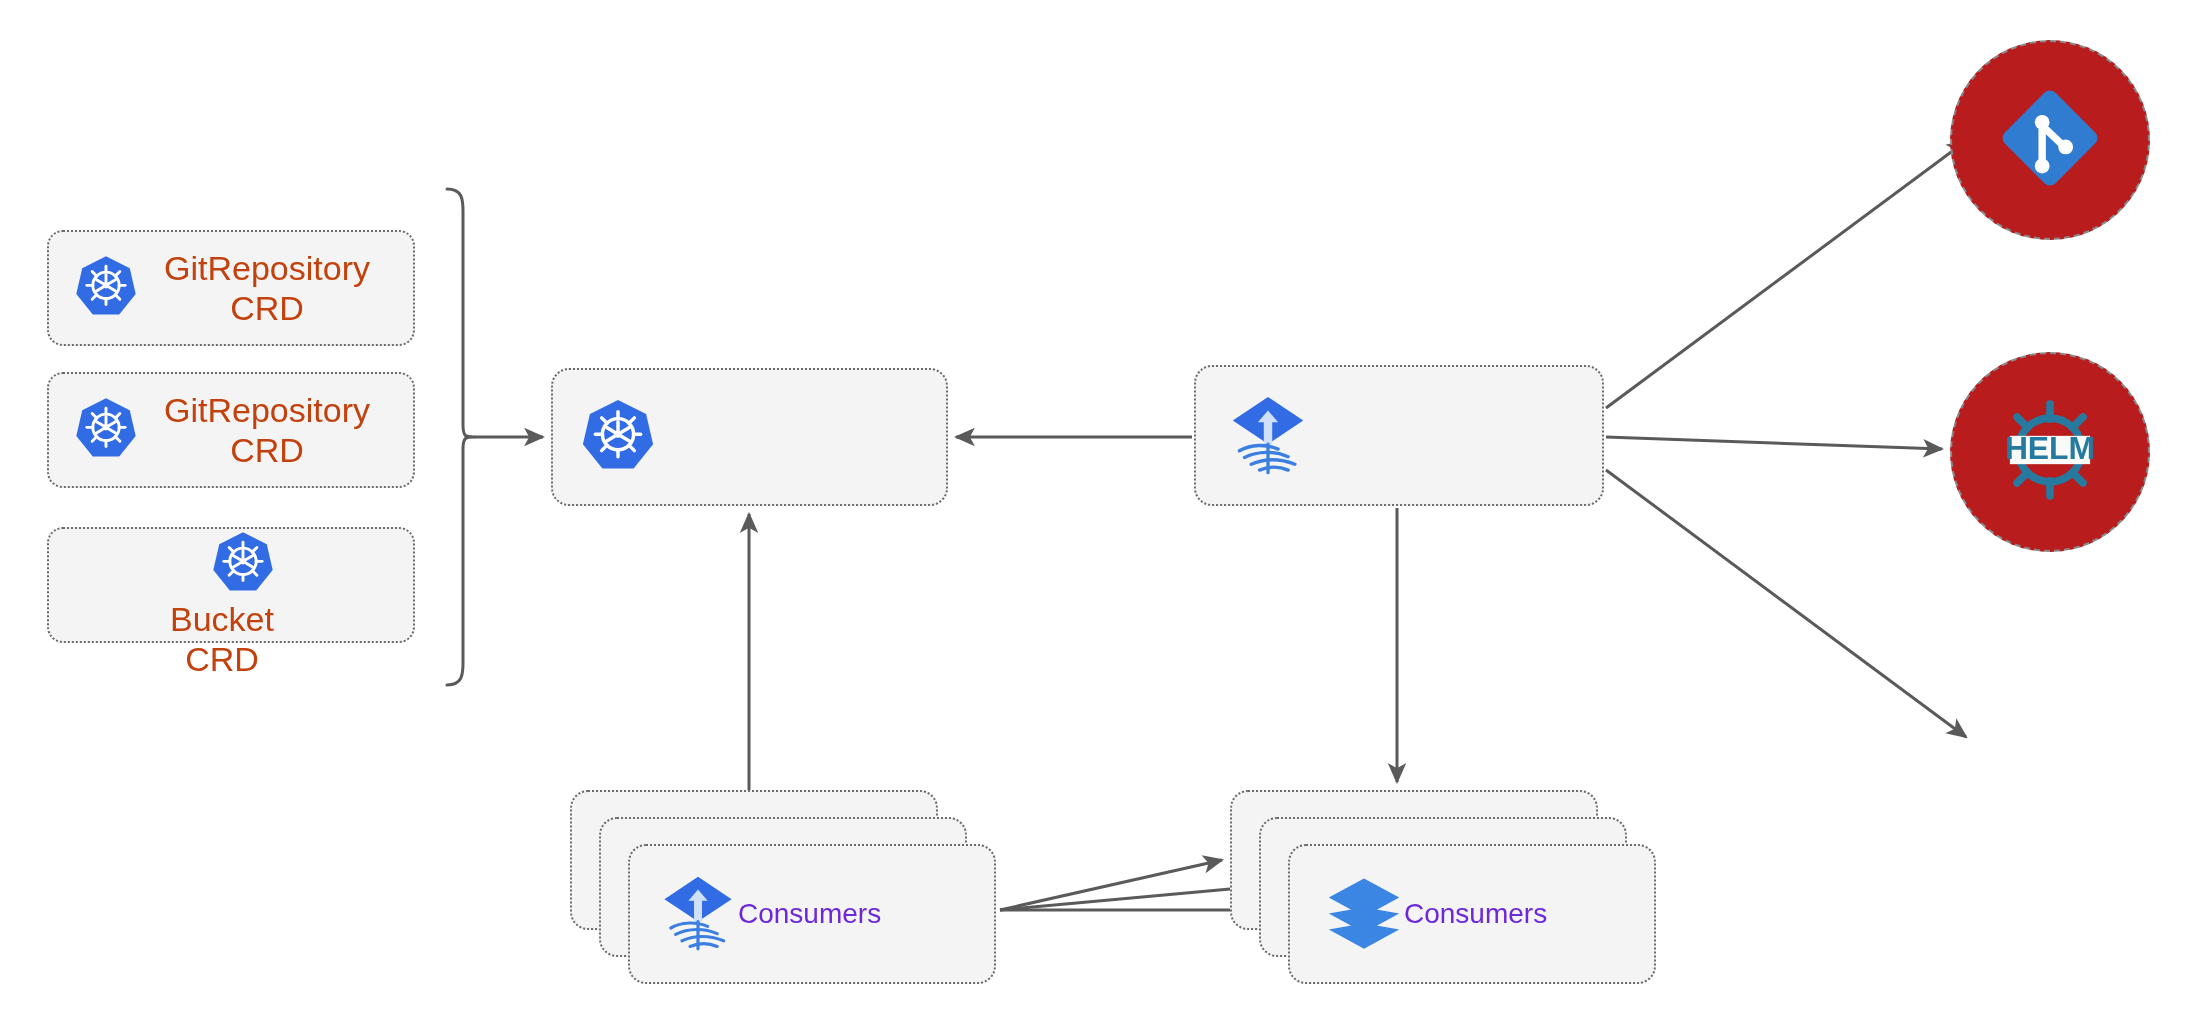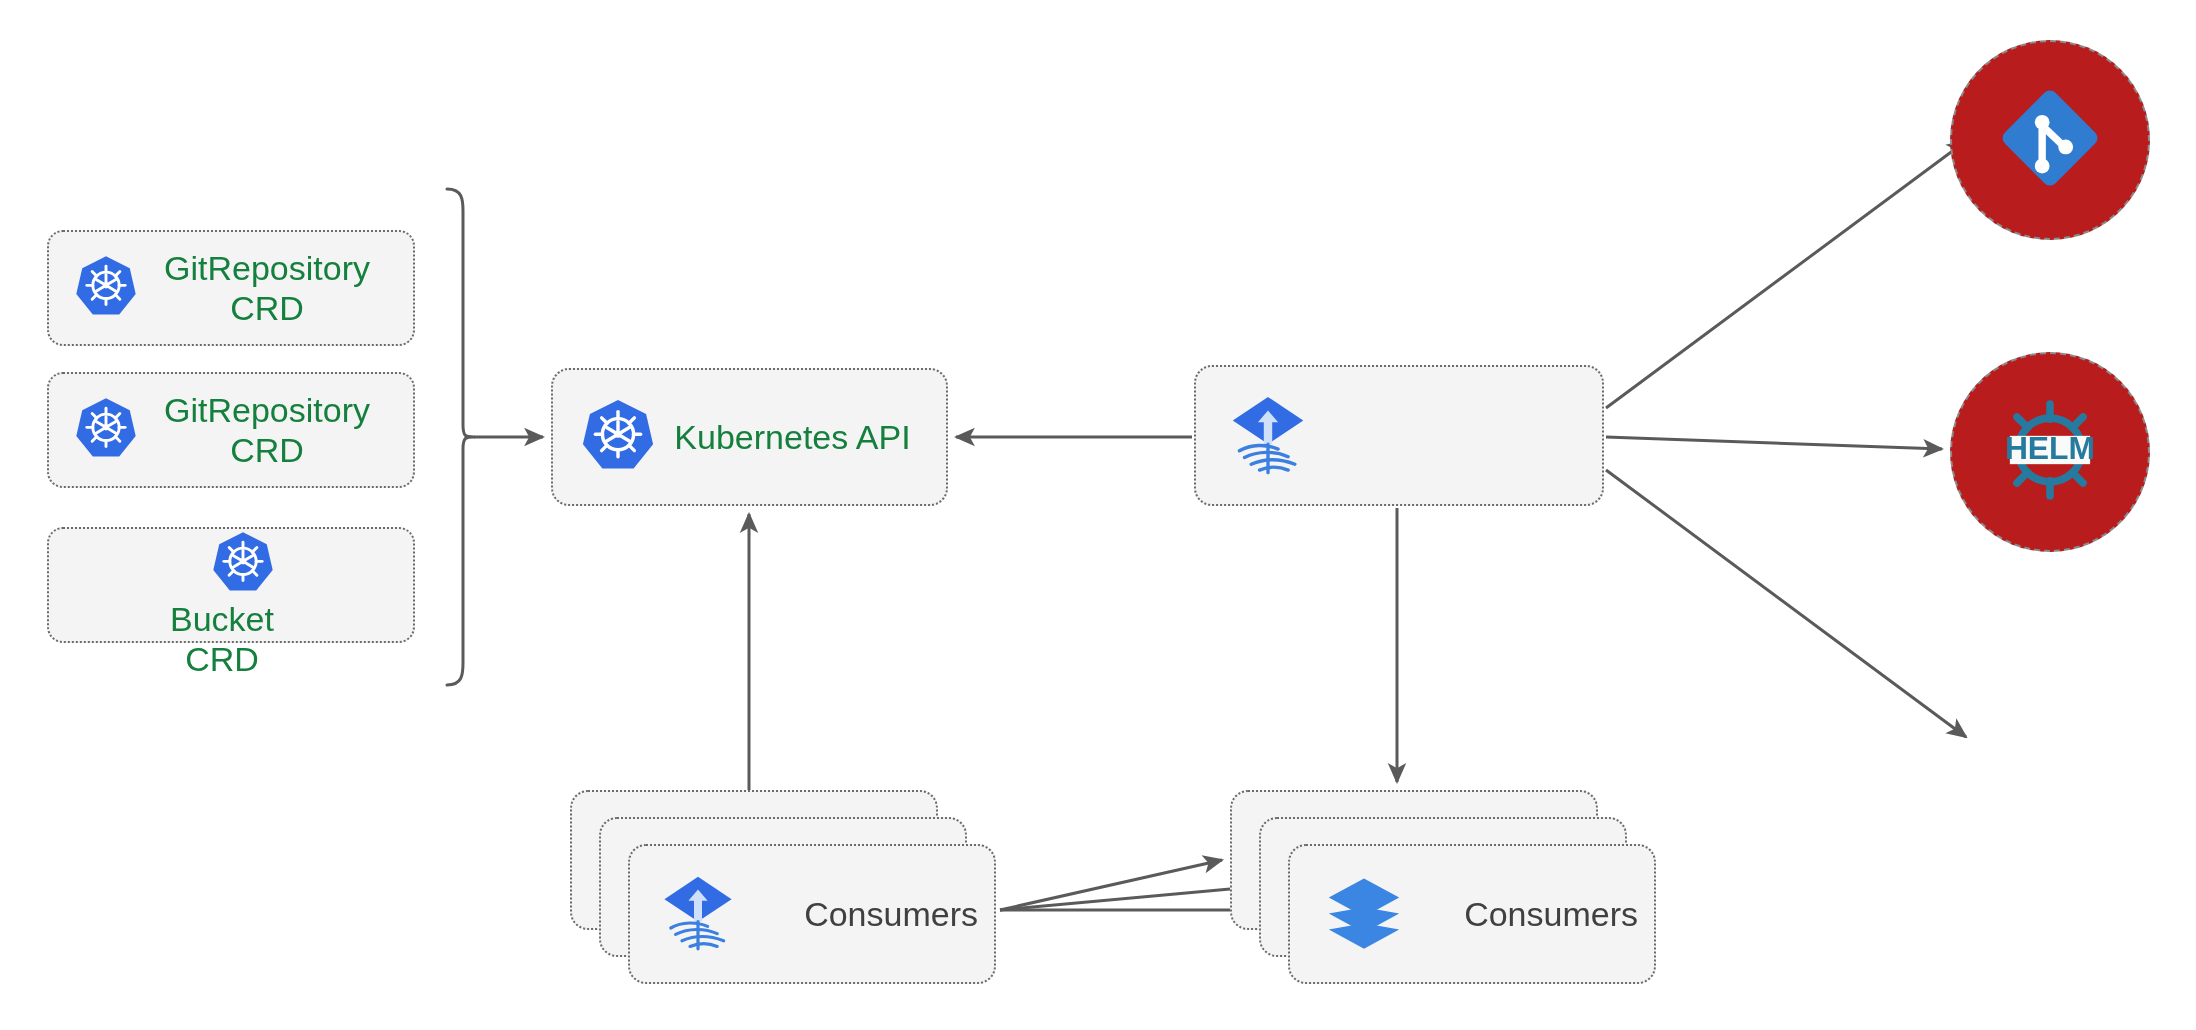--- a/index.html
+++ b/index.html
@@ -31,21 +31,21 @@
     position: absolute;
     box-sizing: border-box;
     background: #f4f4f4;
     border: 2.5px dotted #6b6b6b;
     border-radius: 18px;
     display: flex;
     align-items: center;
     justify-content: flex-start;
   }
   .node .label {
-    color: #15803d;
+    color: #c2410c;
     text-align: center;
     line-height: 1.18;
     white-space: pre-line;
   }
 
   
   .crd {
     left: 47px;
     width: 368px;
     height: 116px;
@@ -87,23 +87,23 @@
     height: 140px;
   }
   .stack .layer.l1 { left: 0px;  top: 0px;  }
   .stack .layer.l2 { left: 29px; top: 27px; }
   .stack .layer.l3 {
     left: 58px; top: 54px;
     display: flex; align-items: center; justify-content: flex-start;
   }
   .stack .layer.l3 .label {
     flex: 1 1 auto;
-    text-align: right;
-    font-size: 34px;
-    color: #404040;
+    text-align: left;
+    font-size: 28px;
+    color: #6d28d9;
     padding-right: 16px;
   }
   #stack-consumers { left: 570px; top: 790px; }
   #stack-consumers .layer.l3 .flux-ico { margin-left: 28px; }
   #stack-artifacts { left: 1230px; top: 790px; }
   #stack-artifacts .layer.l3 .layers-ico { margin-left: 34px; }
 
   
   .circle-node {
     position: absolute;
@@ -262,21 +262,20 @@
           <line x1="36" y1="63" x2="29" y2="70"></line>
           <line x1="50" y1="33" x2="50" y2="49"></line>
           <line x1="50" y1="49" x2="65" y2="40"></line>
           <line x1="50" y1="49" x2="65" y2="58"></line>
           <line x1="50" y1="49" x2="35" y2="58"></line>
           <line x1="50" y1="49" x2="35" y2="40"></line>
         </g>
         <circle cx="50" cy="49" r="4.6" fill="#ffffff"></circle>
       </svg>
     </span>
-    <span class="label">Kubernetes API</span>
   </div>
 
   <div class="node box-main" id="node-source-controller">
     <span class="ico flux-ico">
       <svg width="84" height="84" viewBox="0 0 100 100">
         <polygon points="50,6 92,34 50,62 8,34" fill="#326CE5"></polygon>
         <path d="M50 22 L62 36 L55 36 L55 62 L45 62 L45 36 L38 36 Z" fill="#cfe0fa"></path>
         <g stroke="#3B7FE0" stroke-width="4" fill="none" stroke-linecap="round">
           <path d="M16 70 C30 62, 48 62, 62 68"></path>
           <path d="M22 78 C38 70, 58 70, 74 77"></path>

